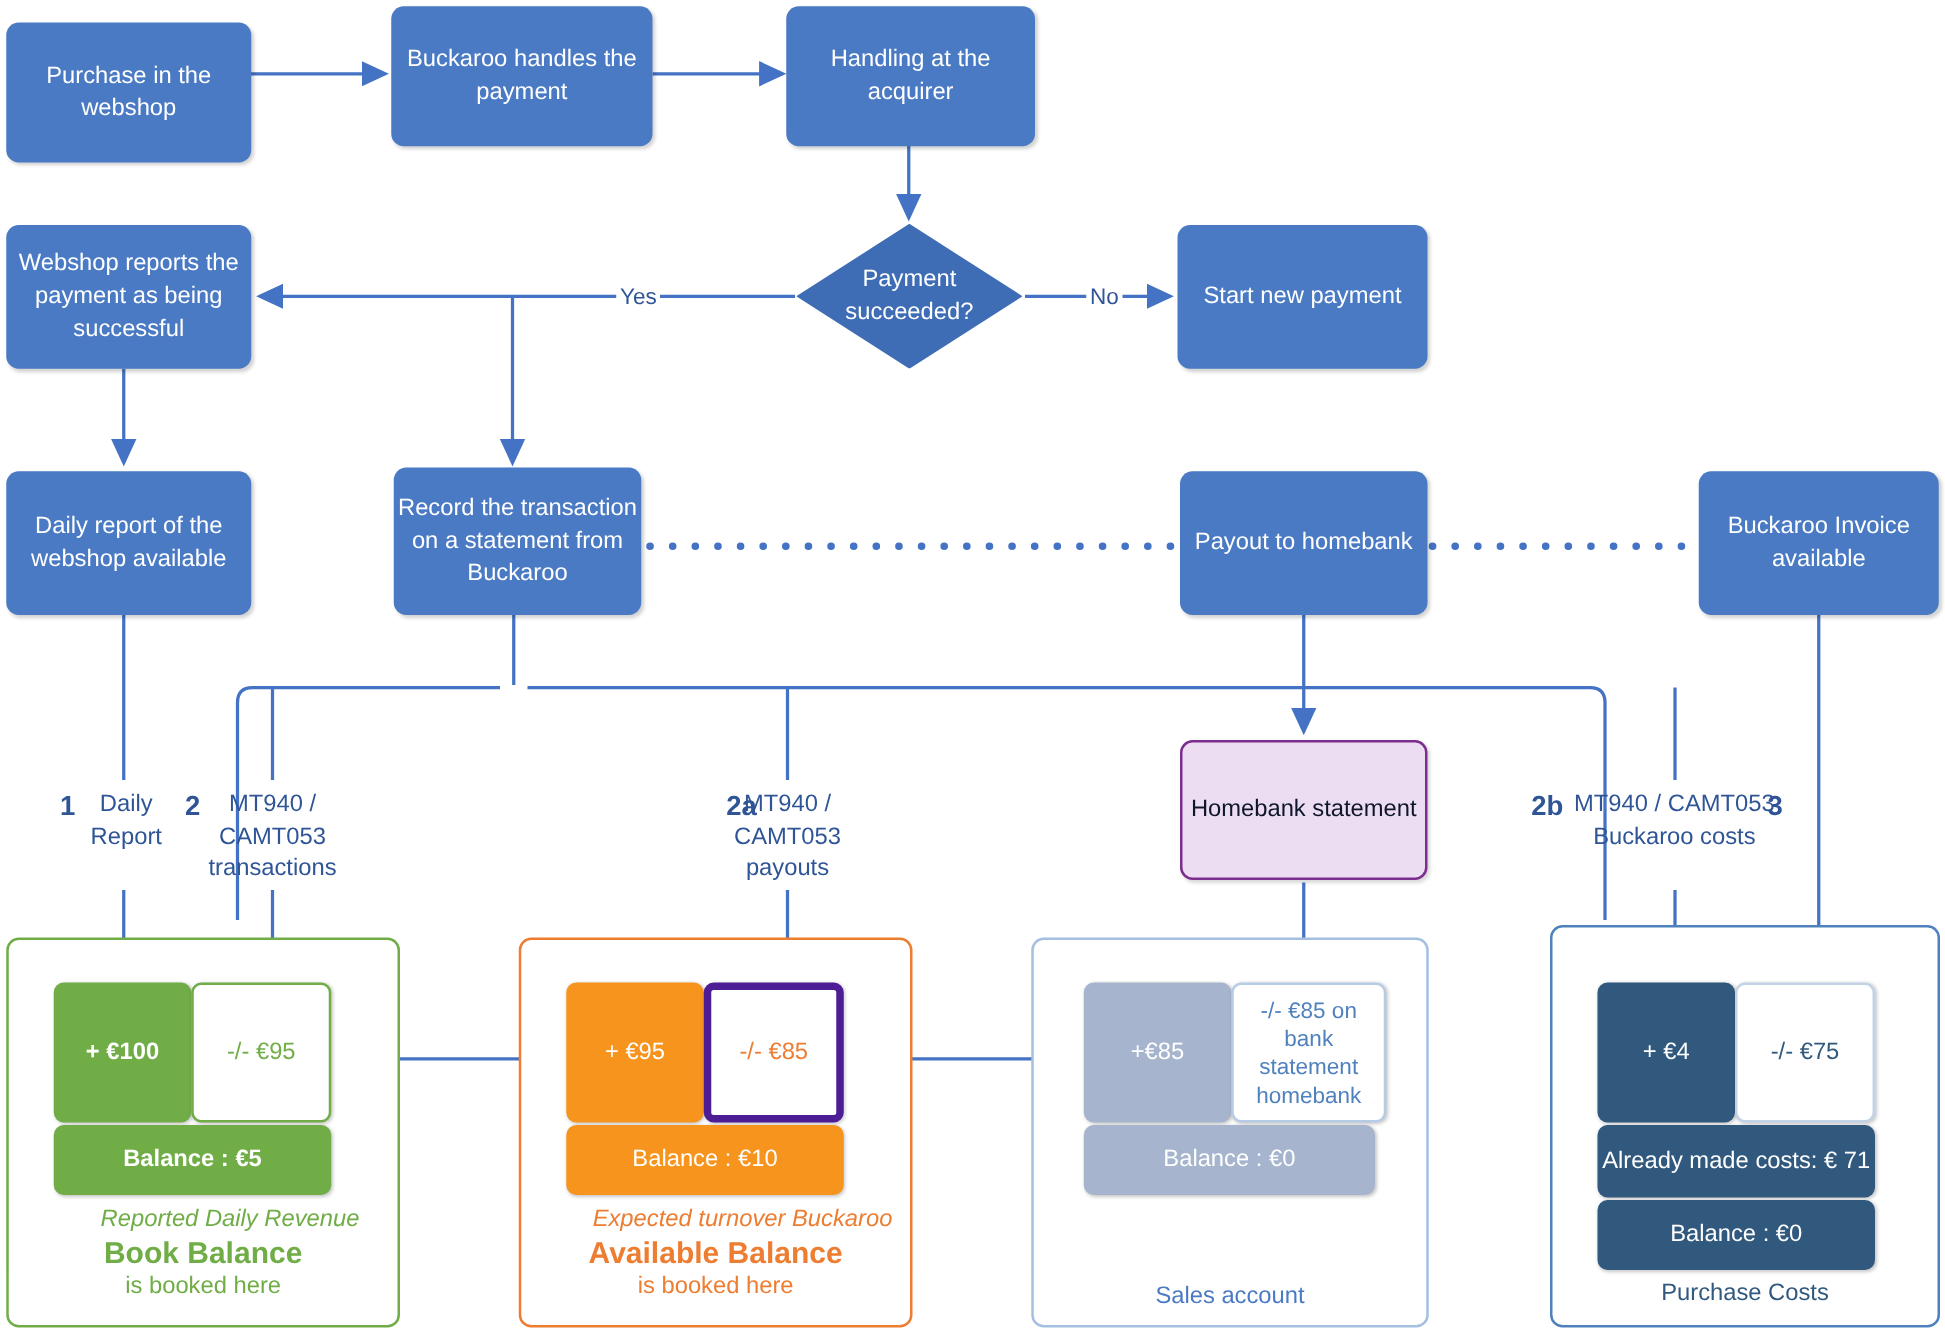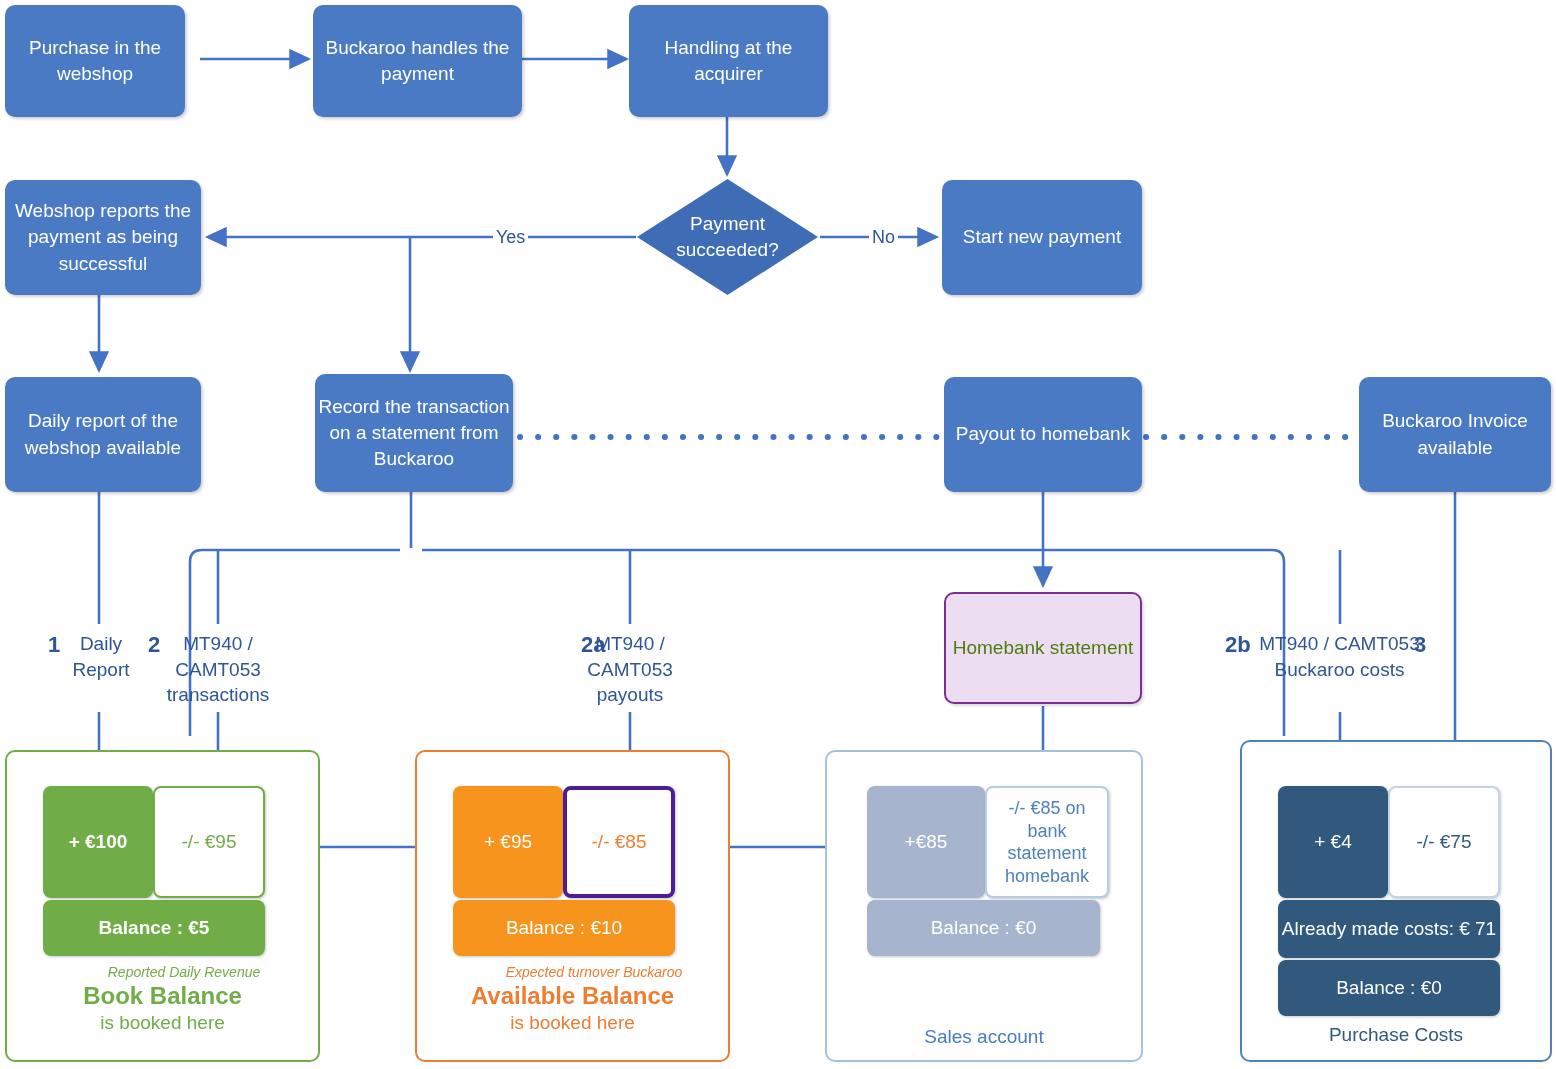--- a/index.html
+++ b/index.html
@@ -10,21 +10,21 @@
   .node{position:absolute;box-sizing:border-box;display:flex;align-items:center;
         justify-content:center;text-align:center;border-radius:10px;}
   .pnode{background:#4A7AC4;color:#fff;font-size:19px;line-height:1.38;
          box-shadow:2px 2px 3px rgba(0,0,0,.18);}
   .diamond{position:absolute;display:flex;align-items:center;justify-content:center;
            text-align:center;color:#fff;font-size:19px;line-height:1.38;
            background:#3E6DB5;
            clip-path:polygon(50% 0%,100% 50%,50% 100%,0% 50%);}
   .homebank{position:absolute;box-sizing:border-box;display:flex;align-items:center;
             justify-content:center;text-align:center;background:#EDDDF2;
-            border:2px solid #7B2E8E;border-radius:10px;color:#4d7c0f;
+            border:2px solid #7B2E8E;border-radius:10px;color:#0f172a;
             font-size:19px;line-height:1.4;box-shadow:2px 2px 3px rgba(0,0,0,.15);}
 
   .edgelabel{position:absolute;color:#2F5597;font-size:18px;background:#fff;
              padding:0 3px;line-height:1;}
   .steplabel{position:absolute;color:#2F5597;font-size:19px;line-height:1.35;
              text-align:center;}
   .stepnum{position:absolute;color:#2F5597;font-size:22px;font-weight:bold;line-height:1;}
 
   
   .panel{position:absolute;box-sizing:border-box;border-radius:10px;background:#fff;}
@@ -33,28 +33,28 @@
   .panel.grey{border:2px solid #A5BFE0;}
   .panel.navy{border:2px solid #4F81BD;}
 
   .cell{position:absolute;box-sizing:border-box;display:flex;align-items:center;
         justify-content:center;text-align:center;border-radius:8px;
         font-size:19px;line-height:1.25;box-shadow:1px 1px 3px rgba(0,0,0,.22);}
 
   .cell.g-fill{background:#70AD47;color:#fff;font-weight:bold;}
   .cell.g-out {background:#fff;color:#70AD47;border:2px solid #70AD47;}
   .cell.o-fill{background:#F7941D;color:#fff;}
-  .cell.o-out {background:#fff;color:#ED7D31;border:4px solid #4c1d95;}
+  .cell.o-out {background:#fff;color:#ED7D31;border:6px solid #4c1d95;}
   .cell.s-fill{background:#A6B5CD;color:#fff;}
   .cell.s-out {background:#fff;color:#4F81BD;border:2px solid #B6CBE4;}
   .cell.n-fill{background:#31597E;color:#fff;}
   .cell.n-out {background:#fff;color:#31597E;border:2px solid #C3D3E6;}
 
   .cap{position:absolute;text-align:center;line-height:1.24;}
-  .cap .it{font-style:italic;font-size:14px;display:block;padding-left:43px;}
+  .cap .it{font-style:italic;font-size:19px;display:block;padding-left:43px;}
   .cap .bg{font-weight:bold;font-size:24px;display:block;}
   .cap .sm{font-size:19px;display:block;}
   .cap.green{color:#70AD47;}
   .cap.orange{color:#ED7D31;}
   .panel-label{position:absolute;text-align:center;font-size:19px;color:#4A7AC4;width:100%;}
   .panel-label.navyl{color:#31597E;}
 </style>
 </head>
 <body>
 
@@ -103,21 +103,21 @@
       <path d="M1340,550 L1340,624"></path>
       <path d="M1340,712 L1340,783" marker-end="url(#arw)"></path>
 
       <path d="M1455,492 L1455,783" marker-end="url(#arw)"></path>
 
       <path d="M278,847 L448,847" marker-end="url(#arw)"></path>
       <path d="M693,847 L855,847" marker-end="url(#arw)"></path>
     </g>
   </svg>
 
-  <div class="node pnode" style="left:5px;top:5px;width:180px;height:112px;">
+  <div class="node pnode" style="left:5px;top:18px;width:196px;height:112px;">
     <span>Purchase in the webshop</span>
   </div>
 
   <div class="node pnode" style="left:313px;top:5px;width:209px;height:112px;">
     <span>Buckaroo handles the payment</span>
   </div>
 
   <div class="node pnode" style="left:629px;top:5px;width:199px;height:112px;">
     <span>Handling at the acquirer</span>
   </div>

